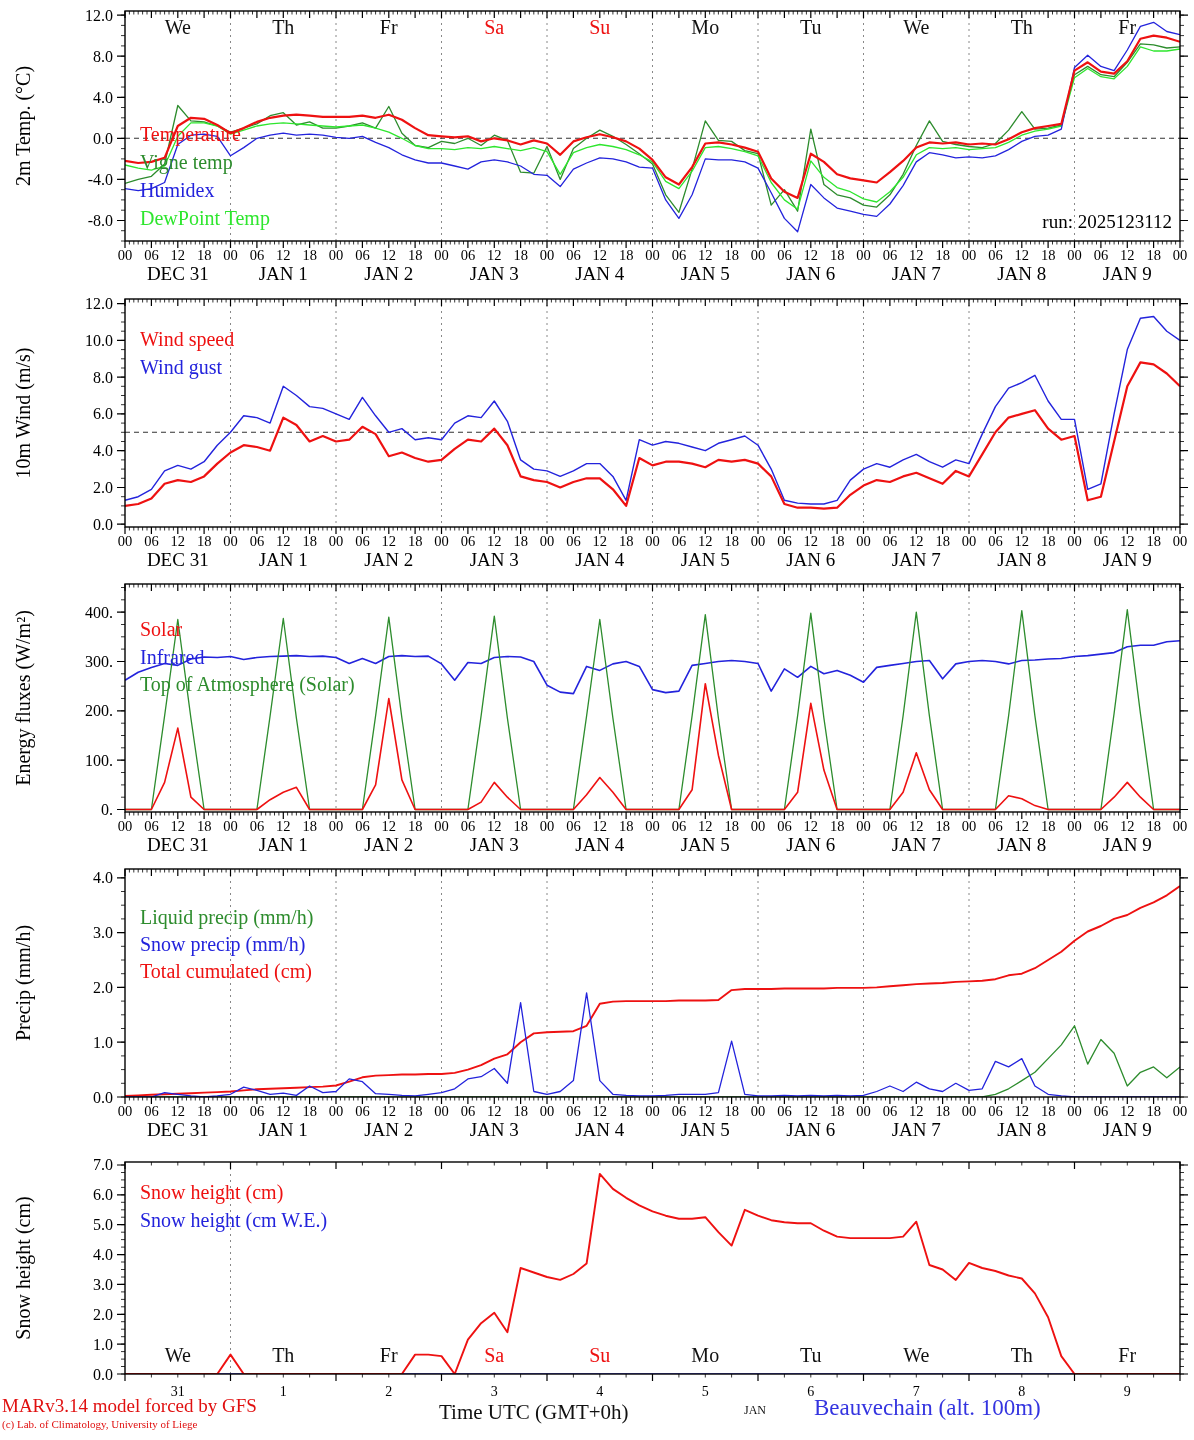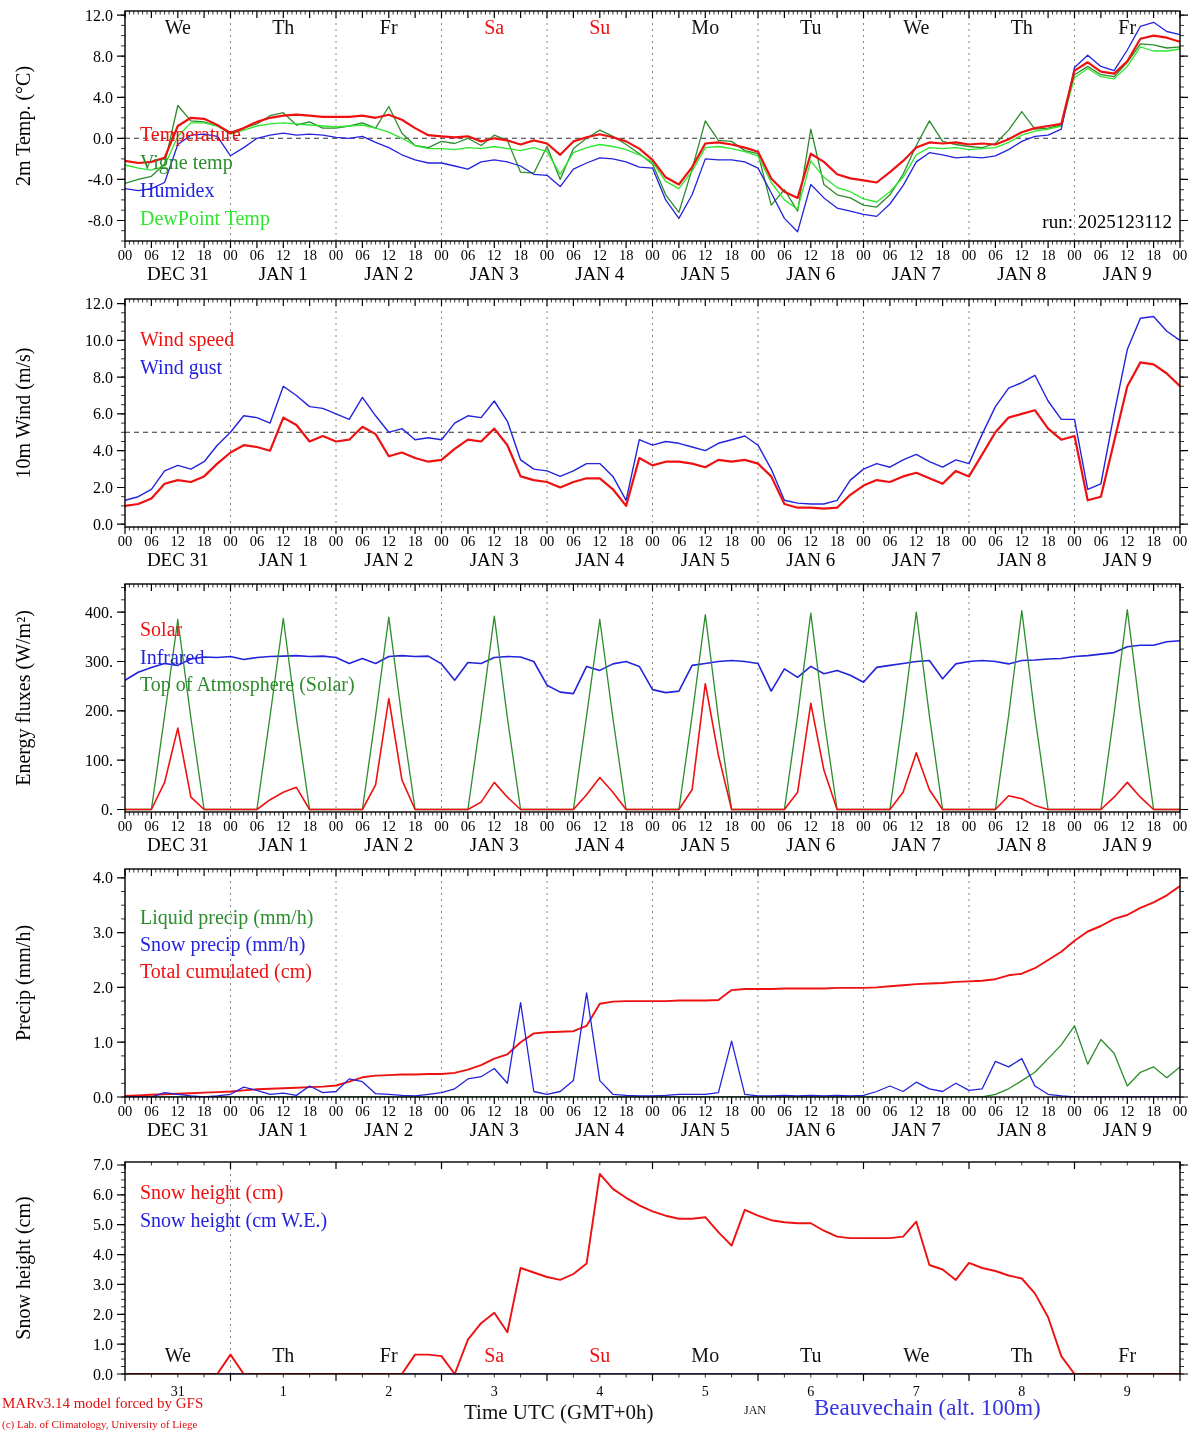--- a/index.html
+++ b/index.html
@@ -1,22 +1,22 @@
 <!DOCTYPE html>
 <html><head>
 <meta charset="utf-8">
 <style>
   html,body{margin:0;padding:0;background:#fff;}
   #wrap{position:relative;width:1194px;height:1440px;background:#ffffff;overflow:hidden;
         font-family:"Liberation Serif", serif;}
   svg{position:absolute;left:0;top:0;}
   .ftxt{position:absolute;white-space:nowrap;line-height:1;}
-  #mar-credit{left:2px;top:1396px;font-size:15px;color:#e01010;}
+  #mar-credit{left:2px;top:1396px;font-size:19px;color:#e01010;}
   #lab-credit{left:2px;top:1419px;font-size:11px;color:#e01010;}
-  #time-axis-title{left:464px;top:1402px;font-size:21px;color:#111;}
+  #time-axis-title{left:439px;top:1402px;font-size:21px;color:#111;}
   #month-label{left:744px;top:1404px;font-size:12px;color:#111;}
   #station-label{left:814px;top:1396px;font-size:23px;color:#3434e0;}
 </style>
 </head>
 <body>
 
 <div id="wrap">
   <svg id="chart" width="1194" height="1440">
       <defs>
         <clipPath id="clip0">

